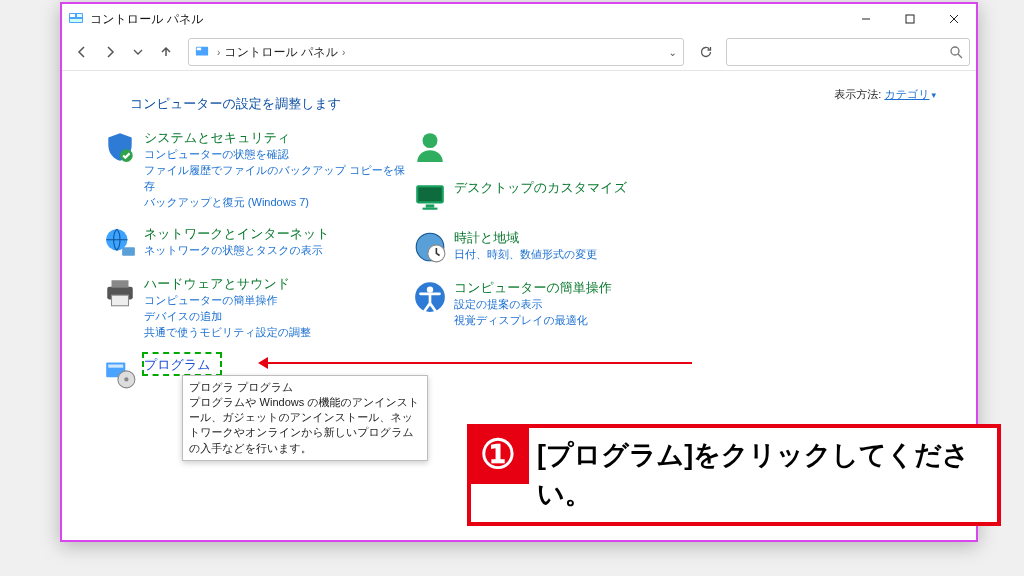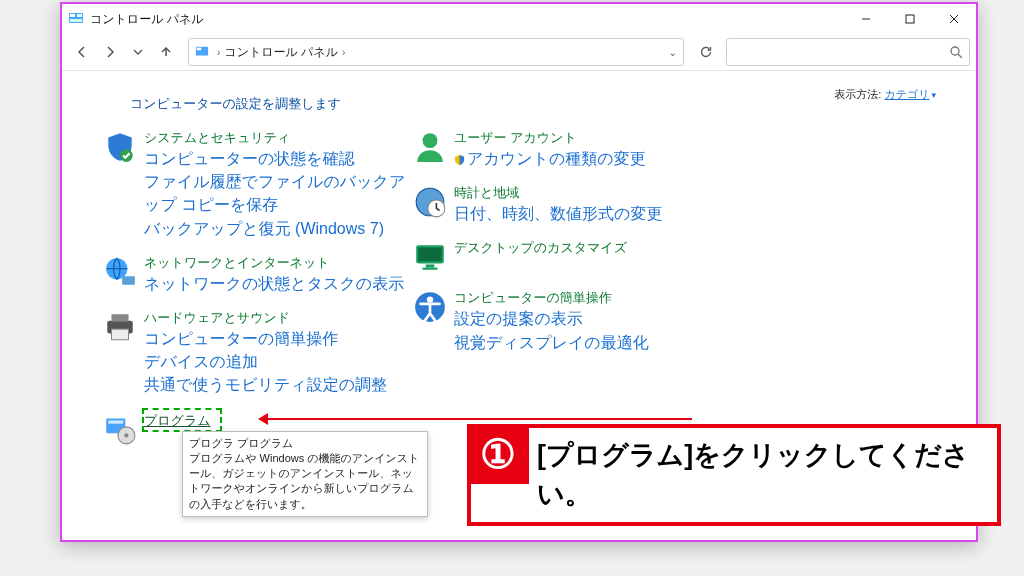--- a/index.html
+++ b/index.html
@@ -23,24 +23,24 @@
 .view{position:absolute;right:40px;top:16px;font-size:11px;color:#333}
 .view .lab{color:#222}
 .view .val{color:#1a6fd1;margin-left:0}
 .view .dd{color:#1a6fd1;font-size:9px;margin-left:2px}
 .cols{display:flex;margin-left:20px}
 .col{width:310px}
 .item{display:flex;margin-bottom:14px}
 .icon{width:36px;height:36px;margin-right:6px;flex:0 0 36px;display:flex;align-items:center;justify-content:center}
 .body{}
 .cat{color:#0a7a2f;font-size:13px;text-decoration:none;display:block}
-.sub{color:#1a6fd1;font-size:16px;display:block;line-height:1.45}
+.sub{color:#1a6fd1;font-size:11px;display:block;line-height:1.45}
 
 .prog-row{position:relative}
-.prog-title{color:#14532d;font-size:13px;text-decoration:underline}
+.prog-title{color:#1d4ed8;font-size:13px;}
 .mark-box{position:absolute;left:-2px;top:-3px;width:76px;height:20px;border:2px dashed #0a0}
 .tooltip{position:absolute;left:38px;top:20px;width:232px;background:#fff;border:1px solid #bdbdbd;padding:4px 6px;font-size:11px;color:#222;box-shadow:0 2px 6px rgba(0,0,0,.2)}
 .tooltip .tt-title{color:#222}
 .tooltip .tt-body{color:#222;line-height:1.4;margin-top:0}
 .arrow{position:absolute;left:118px;top:7px;width:430px;height:2px;background:#e60012}
 .arrow::before{content:"";position:absolute;left:-10px;top:-5px;border:6px solid transparent;border-right:10px solid #e60012}
 .cdpad{position:absolute;left:38px;top:-1px;width:234px;height:26px;background:#cfe8ff;z-index:-1;border-radius:2px}
 
 .ann-wrap{position:absolute;left:467px;top:424px;width:534px;height:102px;border:4px solid #e60012;background:#fff;display:flex;align-items:flex-start;box-sizing:border-box}
 .ann-num{width:62px;height:60px;background:#e60012;color:#fff;font-size:40px;display:flex;align-items:center;justify-content:center;font-weight:700;margin:-4px 0 0 -4px}
@@ -220,59 +220,52 @@
 
       <div class="col">
 
         <div class="item">
           <span class="icon ic-user">
             <svg width="34" height="34" viewBox="0 0 32 32">
                 <circle cx="16" cy="10" r="7" fill="#2fae60"></circle>
                 <path d="M4 30c0-7 6-11 12-11s12 4 12 11" fill="#2fae60"></path>
               </svg>
           </span>
-          <div class="body">
-            <a class="cat">ユーザー アカウント</a>
-            <span style="display:inline-block;vertical-align:middle;margin-right:2px"><svg width="11" height="11" viewBox="0 0 12 12">
-                  <path d="M6 1l5 2v3c0 3-2 5-5 6-3-1-5-3-5-6V3l5-2z" fill="#f2c200"></path>
-                  <path d="M6 1l5 2v3c0 3-2 5-5 6V1z" fill="#2e7bd6"></path>
-                </svg></span><a class="sub" style="display:inline">アカウントの種類の変更</a>
+        </div>
+
+        <div class="item">
+          <span class="icon ic-desk">
+            <svg width="34" height="34" viewBox="0 0 32 32">
+                <rect x="3" y="5" width="26" height="17" rx="2" fill="#17a05e"></rect>
+                <rect x="5" y="7" width="22" height="13" fill="#0d6b3e"></rect>
+                <rect x="12" y="23" width="8" height="3" fill="#17a05e"></rect>
+                <rect x="9" y="26" width="14" height="2" fill="#17a05e"></rect>
+              </svg>
+          </span>
+          <div class="body">
+            <a class="cat">デスクトップのカスタマイズ</a>
           </div>
         </div>
 
         <div class="item">
           <span class="icon ic-clock">
             <svg width="34" height="34" viewBox="0 0 32 32">
                 <circle cx="16" cy="16" r="13" fill="#5aa0d8"></circle>
                 <circle cx="16" cy="16" r="13" fill="none" stroke="#0b5394"></circle>
                 <circle cx="22" cy="22" r="8" fill="#fff" stroke="#888"></circle>
                 <path d="M22 17v5l3 2" stroke="#333" fill="none" stroke-width="1.5"></path>
               </svg>
           </span>
           <div class="body">
             <a class="cat">時計と地域</a>
             <a class="sub">日付、時刻、数値形式の変更</a>
           </div>
         </div>
 
         <div class="item">
-          <span class="icon ic-desk">
-            <svg width="34" height="34" viewBox="0 0 32 32">
-                <rect x="3" y="5" width="26" height="17" rx="2" fill="#17a05e"></rect>
-                <rect x="5" y="7" width="22" height="13" fill="#0d6b3e"></rect>
-                <rect x="12" y="23" width="8" height="3" fill="#17a05e"></rect>
-                <rect x="9" y="26" width="14" height="2" fill="#17a05e"></rect>
-              </svg>
-          </span>
-          <div class="body">
-            <a class="cat">デスクトップのカスタマイズ</a>
-          </div>
-        </div>
-
-        <div class="item">
           <span class="icon ic-ease">
             <svg width="34" height="34" viewBox="0 0 32 32">
                 <circle cx="16" cy="16" r="14" fill="#2e7bd6"></circle>
                 <circle cx="16" cy="9" r="3" fill="#fff"></circle>
                 <path d="M7 13h18M16 13v9m0 0l-5 7m5-7l5 7" stroke="#fff" stroke-width="2.5" fill="none" stroke-linecap="round"></path>
               </svg>
           </span>
           <div class="body">
             <a class="cat">コンピューターの簡単操作</a>
             <a class="sub">設定の提案の表示</a>

